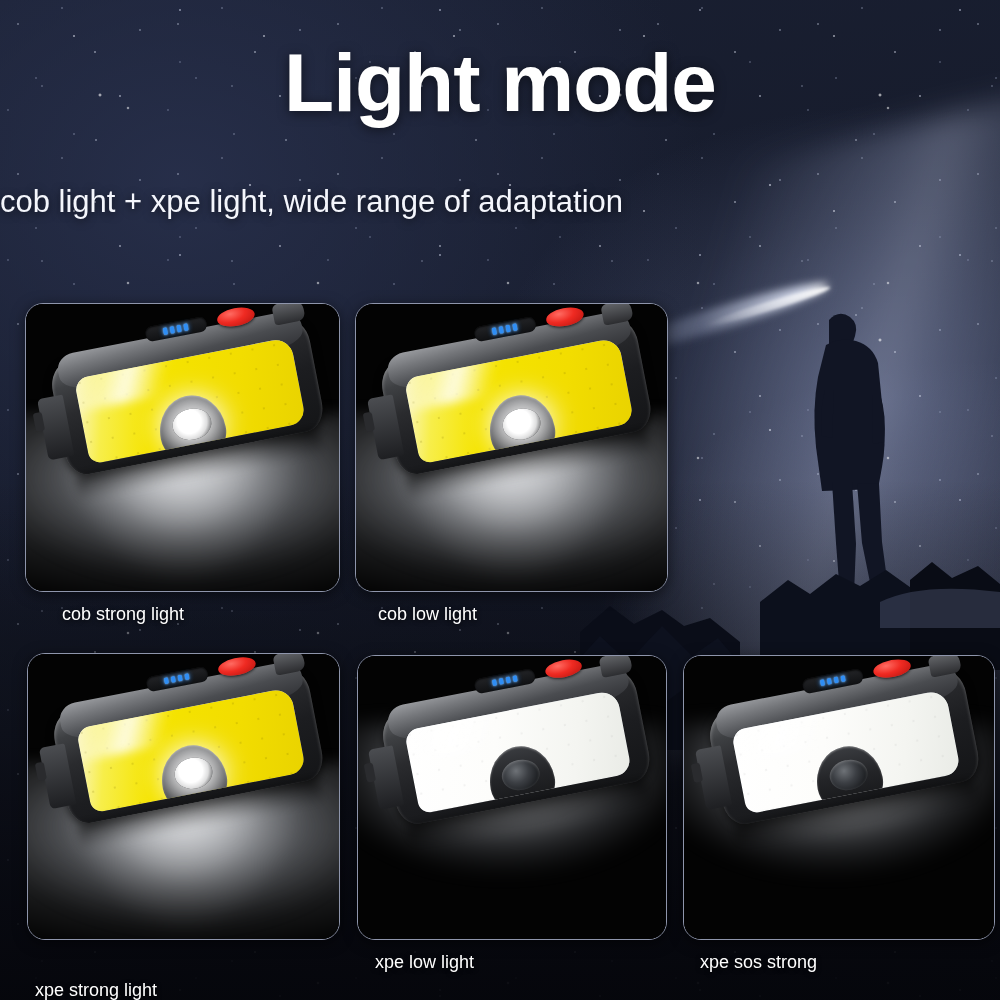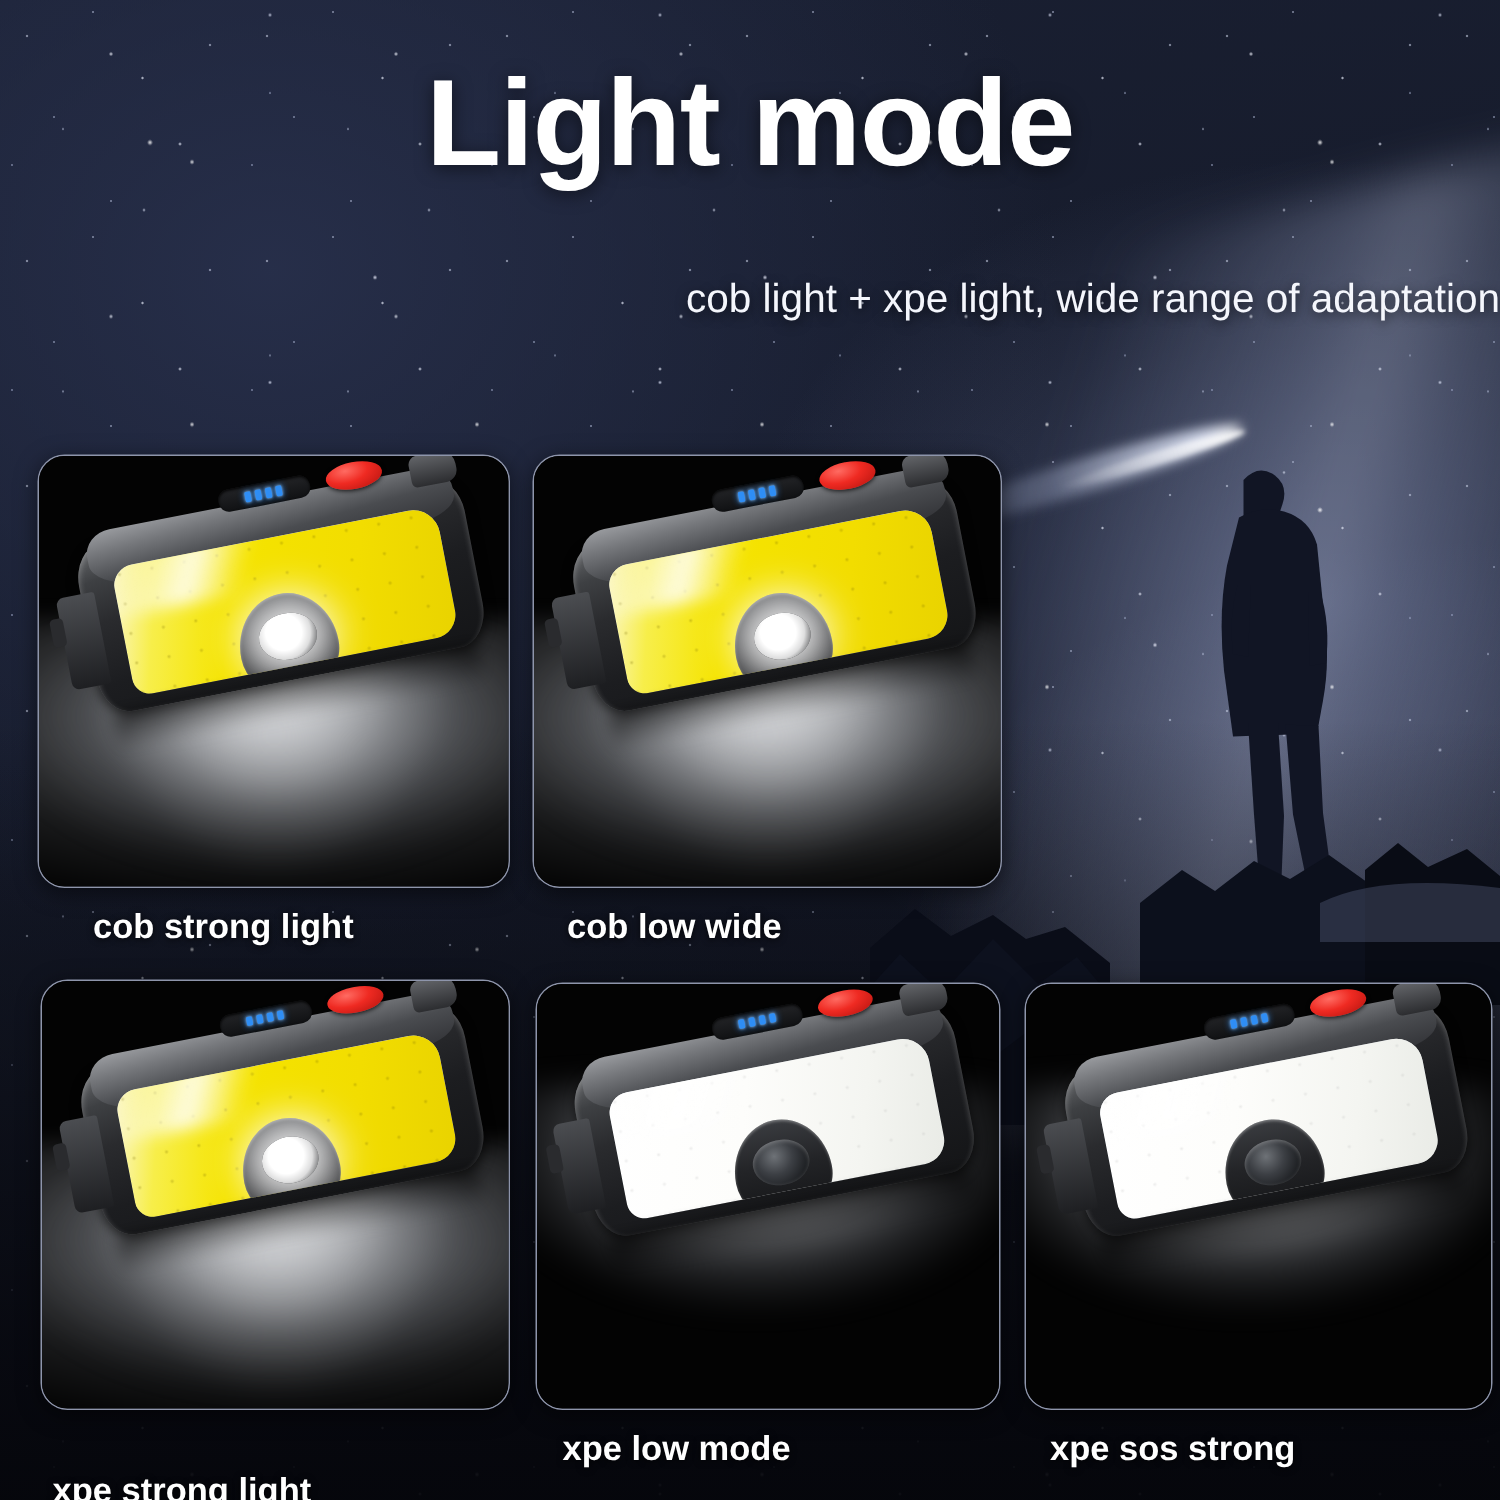--- a/index.html
+++ b/index.html
@@ -82,32 +82,32 @@
     filter:blur(1.6px);border-radius:50%;
   }
 
   
   .title{
     position:absolute;left:0;right:0;top:42px;text-align:center;
     color:#ffffff;font-size:82px;font-weight:bold;letter-spacing:-1px;line-height:1;
     text-shadow:0 2px 12px rgba(0,0,0,.55);
   }
   .subtitle{
-    position:absolute;left:0;right:0;top:186px;text-align:right;
-    color:#f4f6fc;font-size:27px;font-weight:500;line-height:1;
+    position:absolute;left:0;right:0;top:186px;text-align:left;
+    color:#f4f6fc;font-size:31px;font-weight:500;line-height:1;
     text-shadow:0 2px 8px rgba(0,0,0,.6);
   }
 
   
   .card{
     position:absolute;border:1.5px solid #8e95ab;border-radius:18px;
     background:#050505;overflow:hidden;box-shadow:0 3px 14px rgba(0,0,0,.5);
   }
   .card-label{
-    position:absolute;color:#ffffff;font-size:23px;font-weight:700;
+    position:absolute;color:#ffffff;font-size:18px;font-weight:400;
     white-space:nowrap;text-shadow:0 1px 5px rgba(0,0,0,.8);
   }
 
   
   .photo{position:absolute;inset:0;background:#030303;overflow:hidden;}
 
   
   .floorbeam{
     position:absolute;left:50%;top:38%;width:150%;height:75%;
     transform:translateX(-50%);
@@ -359,21 +359,21 @@
           </div>
           <div class="notch">
             <div class="notchring"></div>
             <div class="xpe on"></div>
           </div>
         </div>
         <div class="bodyshadow"></div>
       </div>
     </div>
   </div>
-  <div class="card-label" style="left:378px;top:604px;">cob low wide</div>
+  <div class="card-label" style="left:378px;top:604px;">cob low light</div>
 
   <div class="card" style="left:27px;top:653px;width:311px;height:285px;">
     <div class="photo">
       <div class="floorglow"></div>
       <div class="floorbeam"></div>
       <div class="lamp">
         <div class="shell"></div>
         <div class="topbevel"></div>
         <div class="lmount"></div>
         <div class="rcap"></div>
@@ -424,21 +424,21 @@
           </div>
           <div class="notch">
             <div class="notchring"></div>
             <div class="xpe off"></div>
           </div>
         </div>
         <div class="bodyshadow"></div>
       </div>
     </div>
   </div>
-  <div class="card-label" style="left:375px;top:952px;">xpe low mode</div>
+  <div class="card-label" style="left:375px;top:952px;">xpe low light</div>
 
   <div class="card" style="left:683px;top:655px;width:310px;height:283px;">
     <div class="photo">
       <div class="widewash"></div>
       <div class="lamp">
         <div class="shell"></div>
         <div class="topbevel"></div>
         <div class="lmount"></div>
         <div class="rcap"></div>
         <div class="ledbar">

